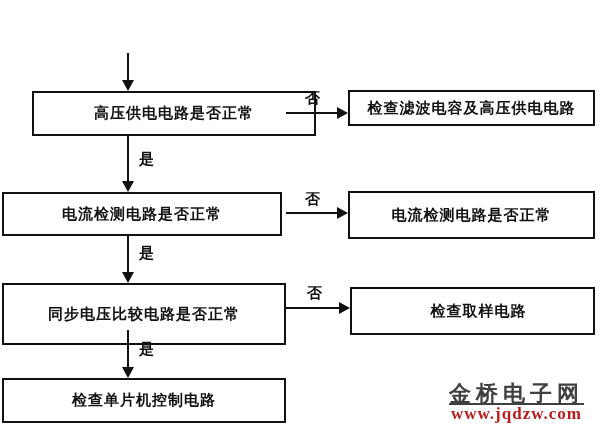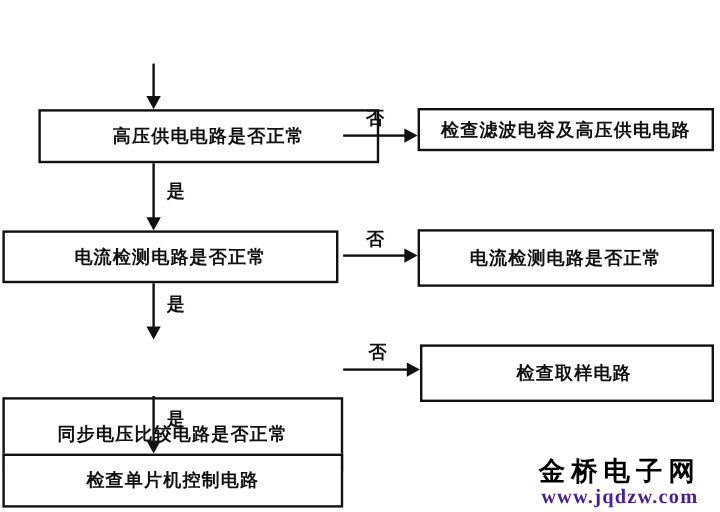--- a/index.html
+++ b/index.html
@@ -52,21 +52,21 @@
     font-size: 22px;
     font-weight: bold;
     letter-spacing: 5px;
     text-shadow: 0 0 2px #ffffff;
   }
   .wm-url {
     font-family: "Liberation Serif", "DejaVu Serif", serif;
     font-size: 17px;
     font-weight: bold;
     letter-spacing: 1px;
-    color: #4c1d95;
+    color: #b91c1c;
   }
 </style>
 </head>
 <body>
 
 <div id="canvas">
 
 
   <div class="vline" style="left:127px; top:53px; height:28px;"></div>
   <div class="arrowhead-down" style="left:122px; top:80px;"></div>
@@ -94,37 +94,37 @@
   <div class="hline" style="left:286px; top:212px; width:52px;"></div>
   <div class="arrowhead-right" style="left:337px; top:207px;"></div>
   <div class="node" style="left:348px; top:191px; width:247px; height:48px;">
     <span>电流检测电路是否正常</span>
   </div>
 
   <div class="vline" style="left:127px; top:236px; height:37px;"></div>
   <div class="edge-label" style="left:139px; top:246px;">是</div>
   <div class="arrowhead-down" style="left:122px; top:272px;"></div>
 
-  <div class="node" style="left:2px; top:283px; width:284px; height:62px;margin-top:48px;">
+  <div class="node" style="left:2px; top:283px; width:284px; height:62px;">
     <span>同步电压比较电路是否正常</span>
   </div>
 
   <div class="edge-label" style="left:307px; top:286px;">否</div>
   <div class="hline" style="left:286px; top:307px; width:54px;"></div>
   <div class="arrowhead-right" style="left:339px; top:302px;"></div>
   <div class="node" style="left:350px; top:287px; width:245px; height:48px;padding-left:12px;">
     <span>检查取样电路</span>
   </div>
 
   <div class="vline" style="left:127px; top:330px; height:38px;"></div>
   <div class="edge-label" style="left:139px; top:342px;">是</div>
   <div class="arrowhead-down" style="left:122px; top:367px;"></div>
 
   <div class="node" style="left:2px; top:378px; width:284px; height:45px;">
     <span>检查单片机控制电路</span>
   </div>
 
   <div class="watermark" style="left:444px; top:382px; width:145px;">
-    <div class="wm-name" id="wm-name" style="color: #000000;">金桥电子网</div>
+    <div class="wm-name" id="wm-name" style="color: #404040; text-decoration: underline;">金桥电子网</div>
     <div class="wm-url">www.jqdzw.com</div>
   </div>
 
 </div>
 
 </body></html>

